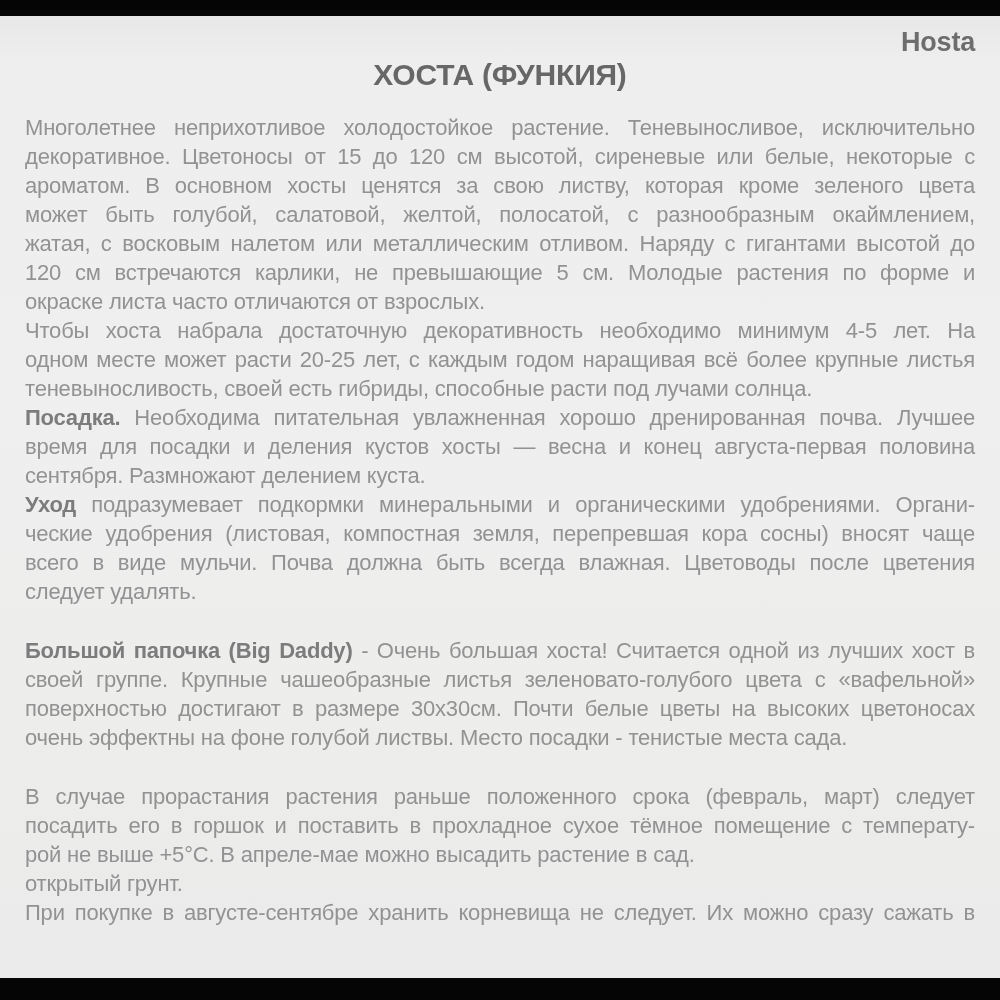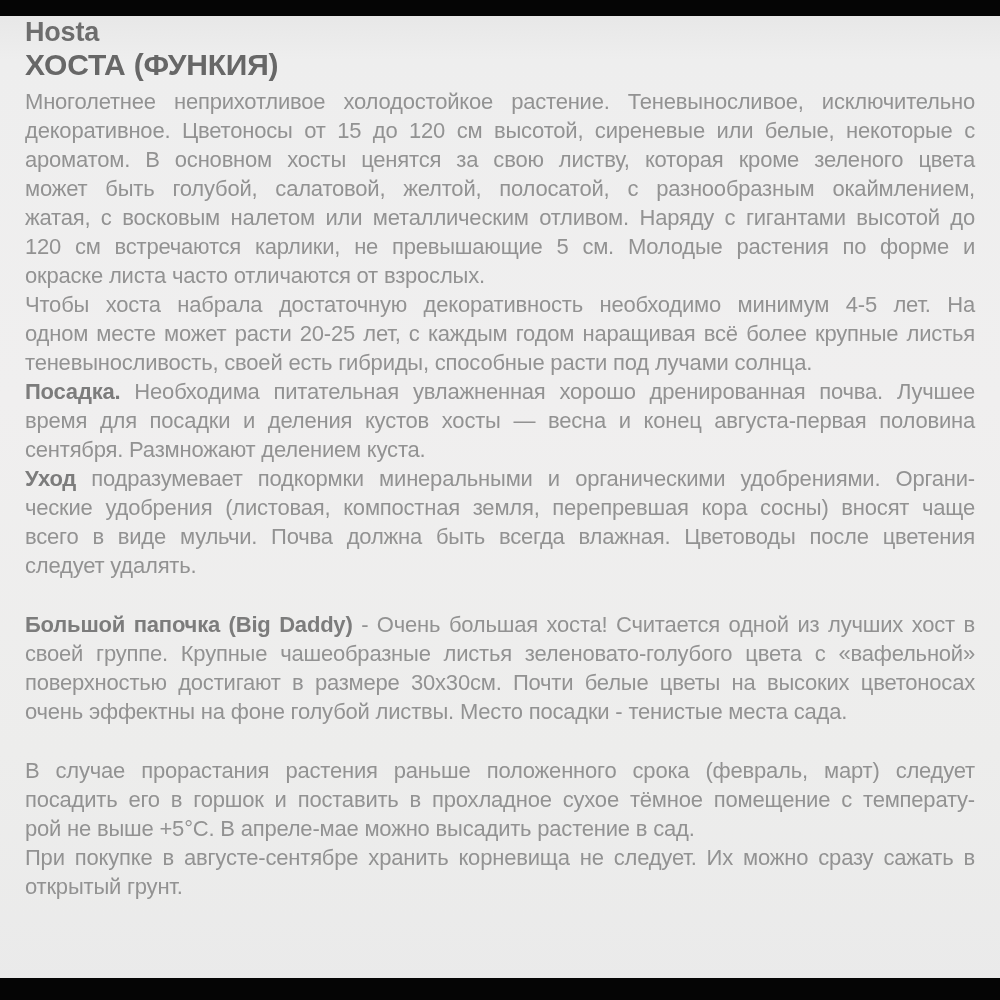--- a/index.html
+++ b/index.html
@@ -5,23 +5,23 @@
   html,body{margin:0;padding:0;background:#fff;}
   .page{
     width:1000px;height:1000px;position:relative;overflow:hidden;
     background:linear-gradient(180deg,#e5e5e5 0%,#eeeeee 6%,#f0efef 40%,#ededec 75%,#eaeaea 100%);
     font-family:"Liberation Sans","DejaVu Sans",sans-serif;
   }
   .bar{position:absolute;left:0;right:0;background:#050505;}
   .bar.top{top:0;height:16px;}
   .bar.bottom{bottom:0;height:22px;}
   .content{position:absolute;top:16px;left:25px;right:25px;}
-  .title-en{text-align:left;font-weight:bold;font-size:27px;line-height:31px;color:#6d6d6d;margin-top:1px;letter-spacing:-0.2px;}
-  .title-ru{font-weight:bold;font-size:30px;line-height:34px;color:#676767;letter-spacing:-0.2px;}
-  .paras{margin-top:5px;color:#929292;font-size:22px;line-height:29px;letter-spacing:-0.2px;}
+  .title-en{text-align:right;font-weight:bold;font-size:27px;line-height:31px;color:#6d6d6d;margin-top:11px;letter-spacing:-0.2px;}
+  .title-ru{text-align:center;font-weight:bold;font-size:30px;line-height:34px;color:#676767;letter-spacing:-0.2px;}
+  .paras{margin-top:21px;color:#929292;font-size:22px;line-height:29px;letter-spacing:-0.2px;}
   .para.gap{margin-top:30px;}
   .line.just{text-align:justify;text-align-last:justify;}
   .b{font-weight:bold;color:#7c7c7c;}
 </style>
 </head>
 <body>
 
 <div class="page">
   <div class="bar top"></div>
   <div class="content">
@@ -58,19 +58,19 @@
           <div class="line just"><span>своей группе. Крупные чашеобразные листья зеленовато-голубого цвета с «вафельной»</span></div>
           <div class="line just"><span>поверхностью достигают в размере 30х30см. Почти белые цветы на высоких цветоносах</span></div>
           <div class="line"><span>очень эффектны на фоне голубой листвы. Место посадки - тенистые места сада.</span></div>
         </div>
         <div class="para gap">
           <div class="line just"><span>В случае прорастания растения раньше положенного срока (февраль, март) следует</span></div>
           <div class="line just"><span>посадить его в горшок и поставить в прохладное сухое тёмное помещение с температу-</span></div>
           <div class="line"><span>рой не выше +5°С. В апреле-мае можно высадить растение в сад.</span></div>
         </div>
         <div class="para">
+          <div class="line"><span>открытый грунт.</span></div>
           <div class="line just"><span>При покупке в августе-сентябре хранить корневища не следует. Их можно сразу сажать в</span></div>
-          <div class="line"><span>открытый грунт.</span></div>
         </div>
       </div>
   </div>
   <div class="bar bottom"></div>
 </div>
 
 </body></html>

